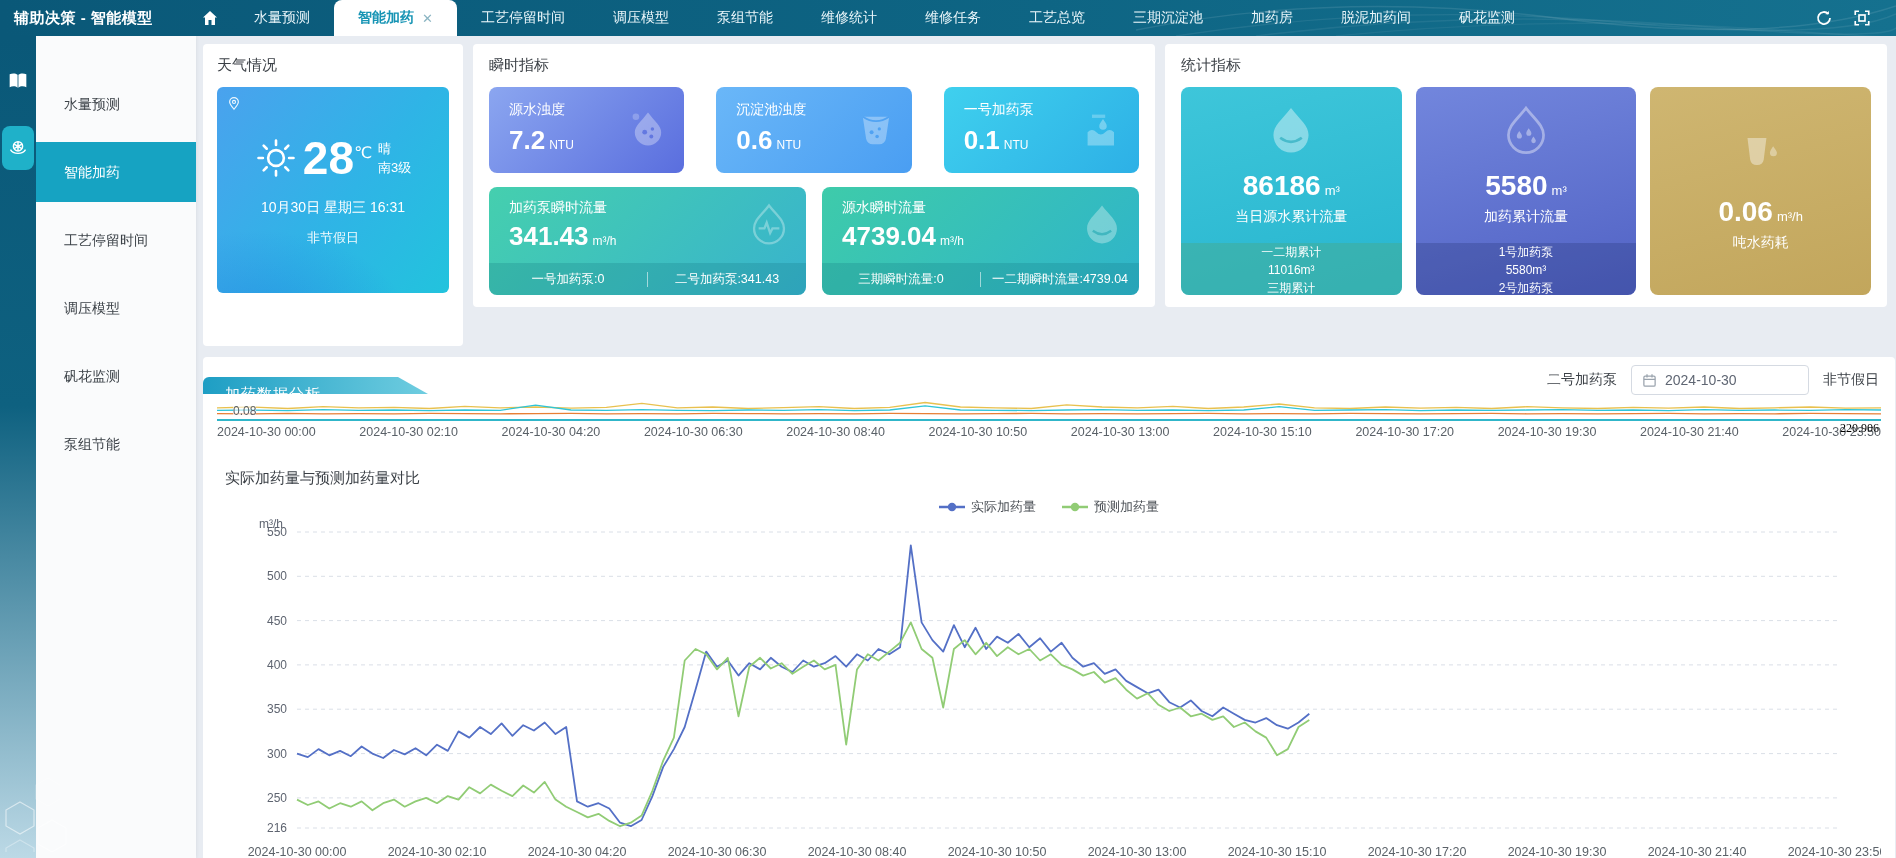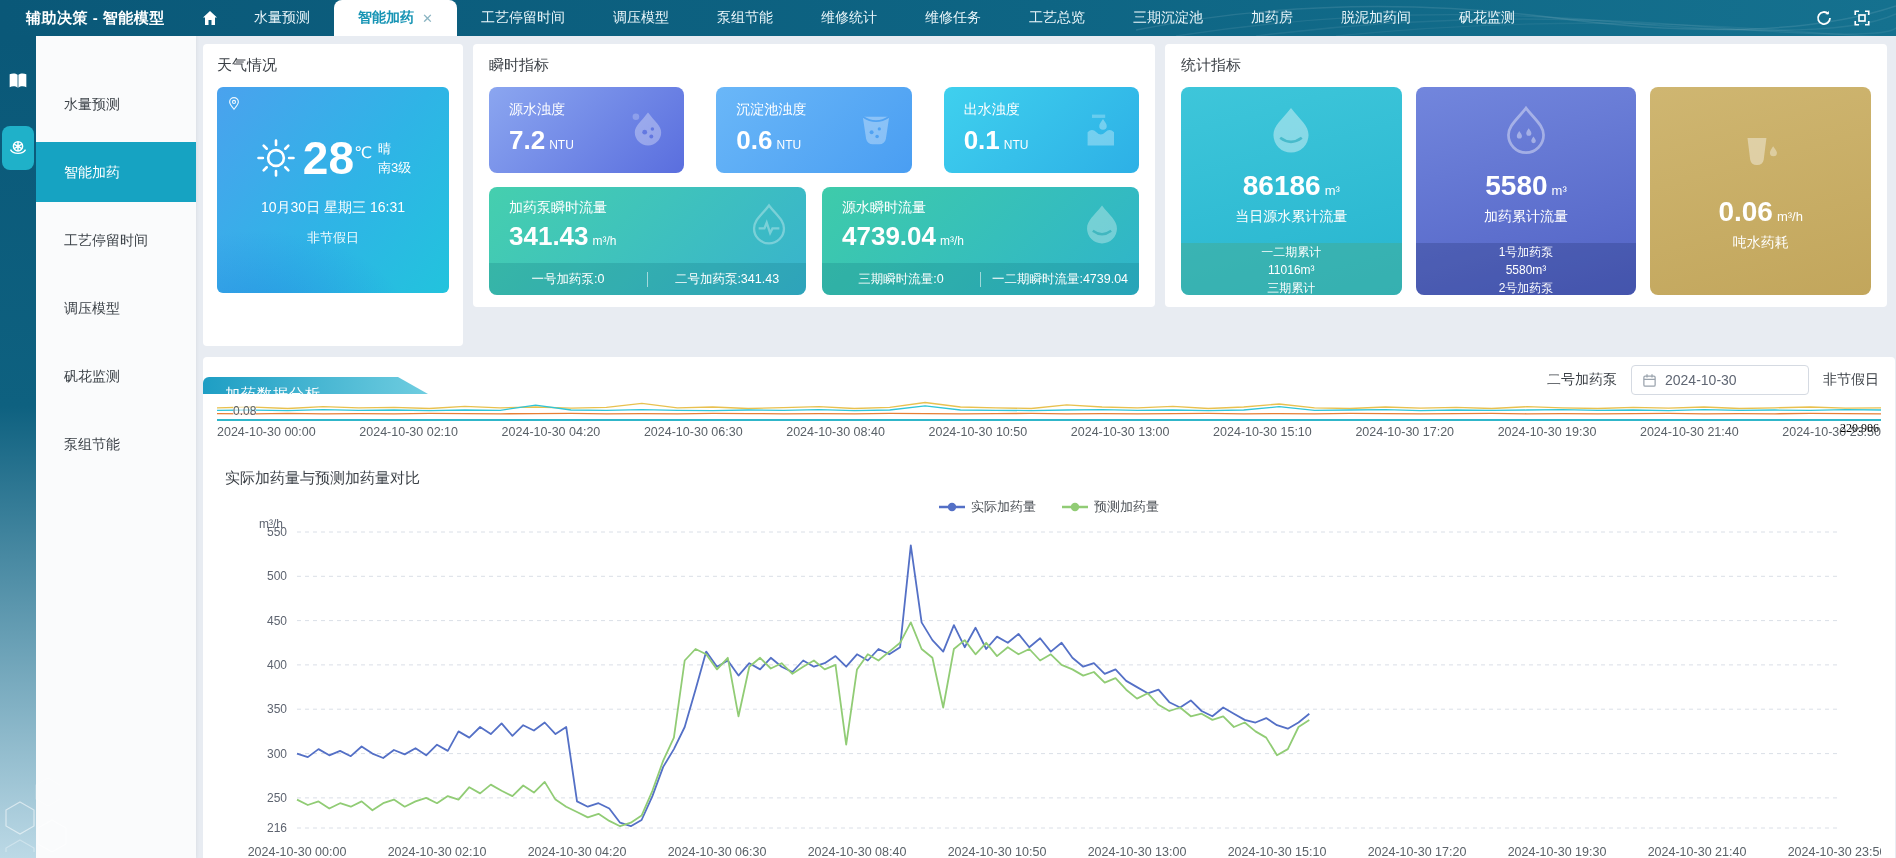--- a/index.html
+++ b/index.html
@@ -3,21 +3,21 @@
 <meta charset="utf-8">
 <style>
   * { margin:0; padding:0; box-sizing:border-box; }
   html,body { width:1896px; height:858px; overflow:hidden; }
   body { font-family:"Liberation Sans","DejaVu Sans",sans-serif; background:#e8ecf2; position:relative; }
 
   
   .header { position:absolute; top:0; left:0; width:1896px; height:36px;
     background:linear-gradient(90deg,#0a5878 0%,#0e6584 55%,#15718f 100%);
     display:flex; align-items:stretch; color:#fff; z-index:30; }
-  .header .app-title { width:190px; padding-left:26px; font-size:15px; font-weight:bold;
+  .header .app-title { width:190px; padding-left:14px; font-size:15px; font-weight:bold;
     display:flex; align-items:center; letter-spacing:.5px; }
   .home-btn { width:40px; display:flex; align-items:center; justify-content:center; cursor:pointer; }
   .tabs { display:flex; align-items:stretch; }
   .tab { padding:0 24px; display:flex; align-items:center; font-size:14px; color:#eaf6fa; cursor:pointer; white-space:nowrap; }
   .tab.active { background:#fff; color:#1694b4; border-radius:8px 8px 0 0; font-weight:bold; }
   .tab .close-x { margin-left:8px; font-size:13px; color:#8ab4c2; font-weight:normal; }
   .header-right { margin-left:auto; display:flex; align-items:center; gap:18px; padding-right:24px; z-index:2; }
   .hdr-icon { width:20px; height:20px; display:flex; align-items:center; justify-content:center; cursor:pointer; }
   .hdr-waves { position:absolute; right:0; top:0; height:36px; width:760px; pointer-events:none; }
 
@@ -254,21 +254,21 @@
             <div class="ntu-value">0.6<small>NTU</small></div>
             <svg class="card-glyph" width="44" height="44" viewBox="0 0 40 40">
               <path d="M8 8 h24 l-3 20 a6 6 0 0 1 -6 5 h-6 a6 6 0 0 1 -6 -5 Z" fill="#fff"></path>
               <path d="M8 8 q12 8 24 0" fill="none" stroke="#4a9ef2" stroke-width="1.5"></path>
               <circle cx="16" cy="22" r="1.8" fill="#4a9ef2"></circle>
               <circle cx="23" cy="19" r="1.5" fill="#4a9ef2"></circle>
               <circle cx="21" cy="26" r="1.6" fill="#4a9ef2"></circle>
             </svg>
           </div>
           <div class="ntu-card" style="background: linear-gradient(135deg, rgb(63, 208, 238), rgb(45, 176, 230));">
-            <div class="ntu-label">出水浊度</div>
+            <div class="ntu-label">一号加药泵</div>
             <div class="ntu-value">0.1<small>NTU</small></div>
             <svg class="card-glyph" width="44" height="44" viewBox="0 0 40 40">
               <path d="M6 22 q4 -4 8 0 t8 0 t8 0 v12 h-24 Z" fill="#fff"></path>
               <path d="M20 10 c-2 3 -3.4 4.6 -3.4 6.4 a3.4 3.4 0 0 0 6.8 0 C23.4 14.6 22 13 20 10 Z" fill="#fff"></path>
               <path d="M10 6 h12 v3 h-12 Z" fill="#fff" opacity=".8"></path>
             </svg>
           </div>
         </div>
       <div class="cards2" id="flow-cards">
           <div class="flow-card" style="background: linear-gradient(135deg, rgb(69, 207, 174), rgb(56, 179, 205));">

